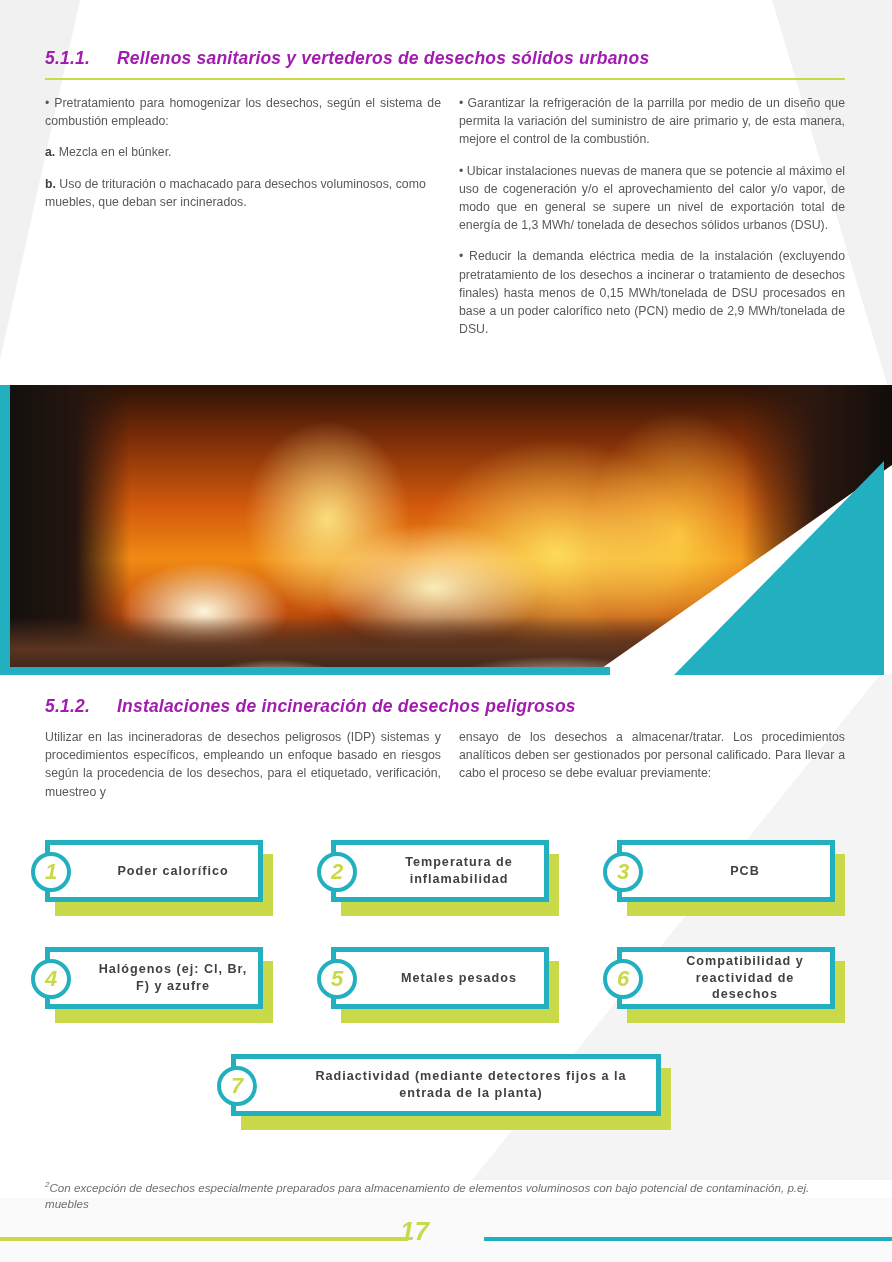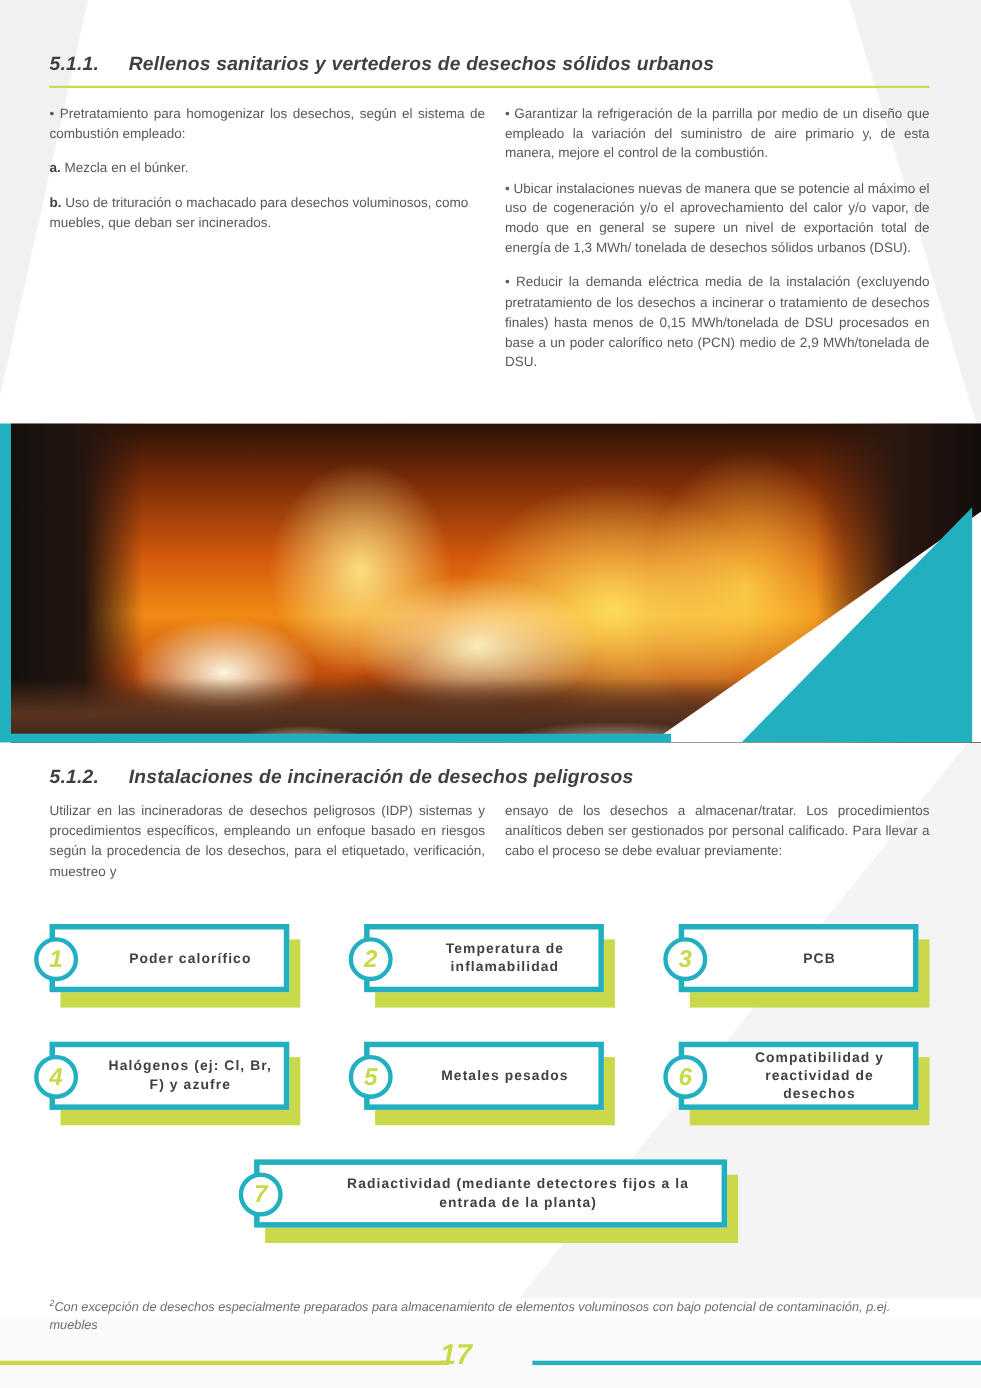--- a/index.html
+++ b/index.html
@@ -42,21 +42,21 @@
     left: 0; top: 385px;
     width: 10px; height: 290px;
     background: #22b0c0;
   }
 
   
   .section-head {
     position: absolute;
     display: flex;
     align-items: baseline;
-    color: #404040;
+    color: #a21caf;
     font-style: italic;
     font-weight: bold;
     font-size: 17.5px;
     letter-spacing: .2px;
     white-space: nowrap;
   }
   .section-head .num { width: 72px; }
   .rule {
     position: absolute;
     height: 2px;
@@ -224,21 +224,21 @@
 </div>
 <div class="rule" style="left:45px; top:78px; width:800px;"></div>
 
 <div class="col" style="left:45px; top:94px; width:396px;">
   <p>• Pretratamiento para homogenizar los desechos, según el sistema de combustión empleado:</p>
   <p class="sub"><b>a.</b> Mezcla en el búnker.</p>
   <p class="sub" style="text-align:left;"><b>b.</b> Uso de trituración o machacado para desechos voluminosos, como muebles, que deban ser incinerados.</p>
 </div>
 
 <div class="col" style="left:459px; top:94px; width:386px;">
-  <p>• Garantizar la refrigeración de la parrilla por medio de un diseño que empleado la variación del suministro de aire primario y, de esta manera, mejore el control de la combustión.</p>
+  <p>• Garantizar la refrigeración de la parrilla por medio de un diseño que permita la variación del suministro de aire primario y, de esta manera, mejore el control de la combustión.</p>
   <p>• Ubicar instalaciones nuevas de manera que se potencie al máximo el uso de cogeneración y/o el aprovechamiento del calor y/o vapor, de modo que en general se supere un nivel de exportación total de energía de 1,3 MWh/ tonelada de desechos sólidos urbanos (DSU).</p>
   <p>• Reducir la demanda eléctrica media de la instalación (excluyendo pretratamiento de los desechos a incinerar o tratamiento de desechos finales) hasta menos de 0,15 MWh/tonelada de DSU procesados en base a un poder calorífico neto (PCN) medio de 2,9 MWh/tonelada de DSU.</p>
 </div>
 
 <div class="teal-left-bar"></div>
 <div class="fire-wrap">
   <div class="fire"></div>
   <div class="fire-dark-left"></div>
   <div class="fire-dark-right"></div>
   <div class="fire-ember"></div>

